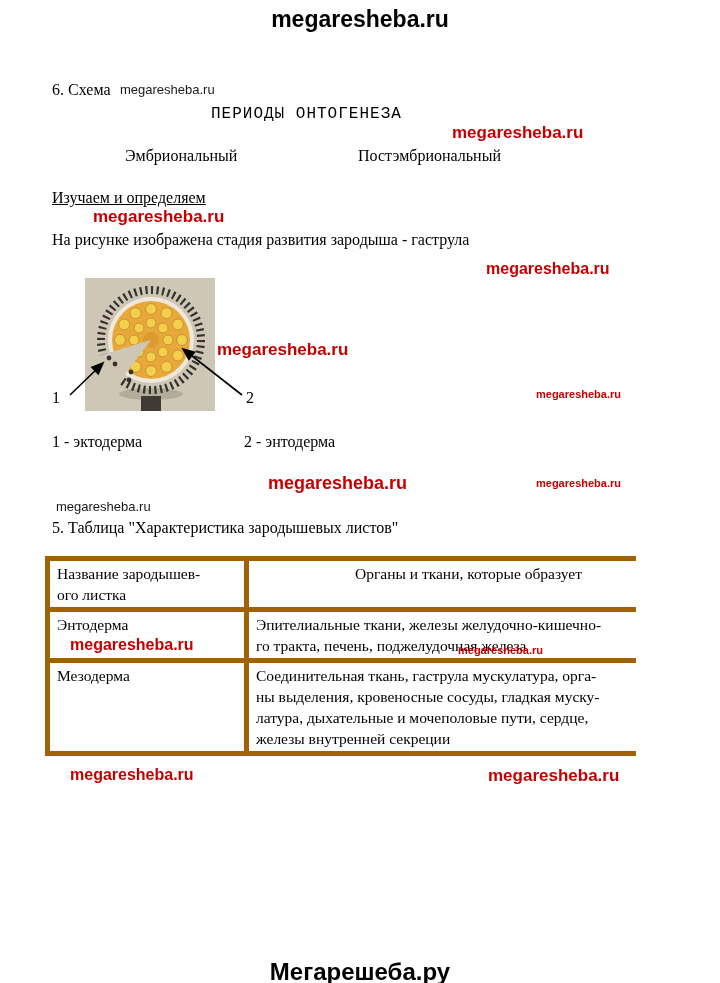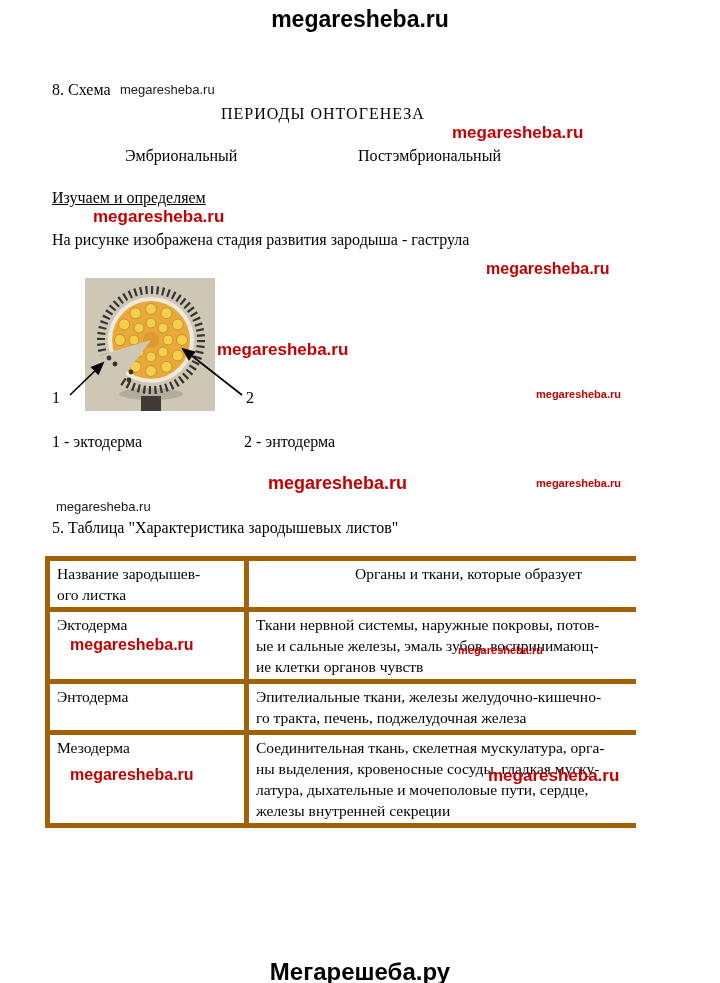--- a/index.html
+++ b/index.html
@@ -29,24 +29,24 @@
   svg{display:block;}
   .arrows{pointer-events:none;}
 </style>
 </head>
 <body>
 
 <div class="page">
 
   <div class="abs hdr" style="top:6px;left:0;">megaresheba.ru</div>
 
-  <div class="abs txt" style="left:52px;top:80px;">8.  Схема</div>
+  <div class="abs txt" style="left:52px;top:80px;">6.  Схема</div>
   <span class="abs wm wm-black" style="left:120px;top:82px;">megaresheba.ru</span>
 
-  <div class="abs txt" style="left:221px;top:104px;letter-spacing:1px;">ПЕРИОДЫ  ОНТОГЕНЕЗА</div>
+  <div class="abs txt" style="left:211px;top:104px;letter-spacing:1px;font-family:Liberation Mono, monospace;">ПЕРИОДЫ  ОНТОГЕНЕЗА</div>
   <span class="abs wm wm-17" style="left:452px;top:123px;">megaresheba.ru</span>
 
   <div class="abs txt" style="left:125px;top:146px;">Эмбриональный</div>
   <div class="abs txt underline" style="left:52px;top:188px;">Изучаем и определяем</div>
 
   <div class="abs txt" style="left:358px;top:146px;">Постэмбриональный</div>
   <span class="abs wm wm-17" style="left:93px;top:207px;">megaresheba.ru</span>
 
   <div class="abs txt" style="left:52px;top:230px;">На рисунке изображена стадия развития зародыша - гаструла</div>
   <span class="abs wm wm-16" style="left:486px;top:260px;">megaresheba.ru</span>
@@ -115,34 +115,28 @@
 
   <div class="abs txt" style="left:52px;top:518px;">5.  Таблица "Характеристика зародышевых листов"</div>
 
   <table class="glayers abs" style="left:45px;top:556px;">
     <tbody>
         <tr style="height:44px;">
       <td class="c1 pre">Название зародышев-
 ого листка</td>
       <td class="c2 center">Органы и ткани, которые образует</td>
     </tr>
-    <tr style="height:66px;">
-      <td class="c1">Эктодерма</td>
-      <td class="c2 pre">Ткани нервной системы, наружные покровы, потов-
-ые и сальные железы, эмаль зубов, воспринимающ-
-ие клетки органов чувств</td>
-    </tr>
     <tr style="height:46px;">
       <td class="c1">Энтодерма</td>
       <td class="c2 pre">Эпителиальные ткани, железы желудочно-кишечно-
 го тракта, печень, поджелудочная железа</td>
     </tr>
     <tr style="height:86px;">
       <td class="c1">Мезодерма</td>
-      <td class="c2 pre">Соединительная ткань, скелетная мускулатура, орга-
+      <td class="c2 pre">Соединительная ткань, гаструла мускулатура, орга-
 ны выделения, кровеносные сосуды, гладкая муску-
 латура, дыхательные и мочеполовые пути, сердце,
 железы внутренней секреции</td>
     </tr>
   </tbody>
     </table>
 
   <span class="abs wm wm-16" style="left:70px;top:636px;">megaresheba.ru</span>
   <span class="abs wm wm-sm" style="left:458px;top:644px;">megaresheba.ru</span>
   <span class="abs wm wm-16" style="left:70px;top:766px;">megaresheba.ru</span>

